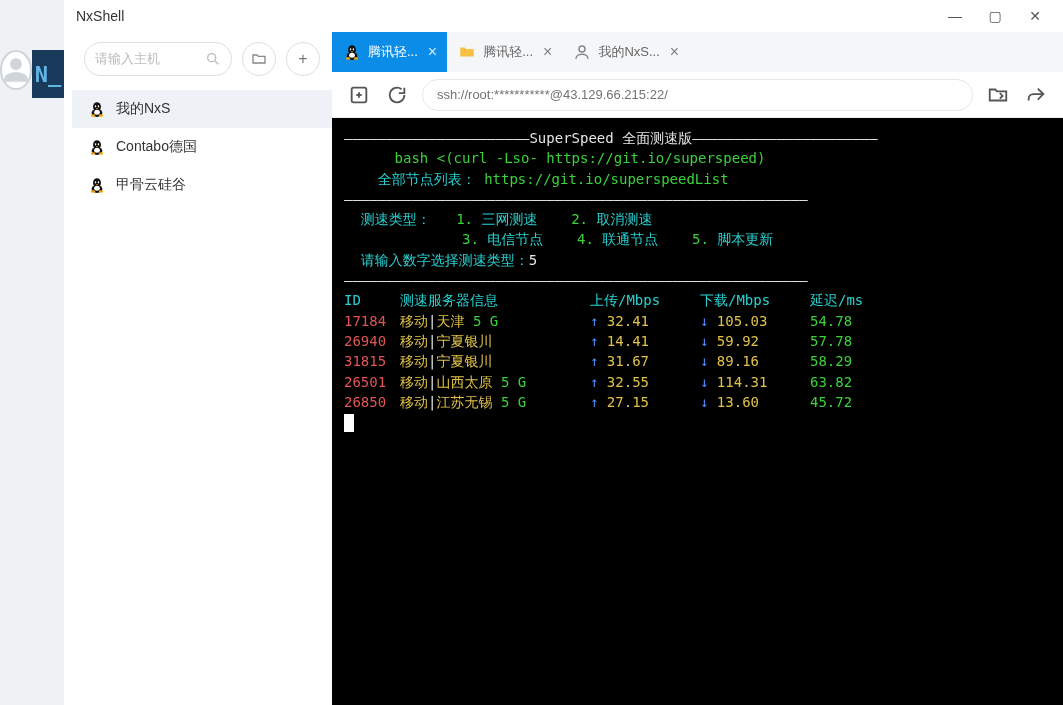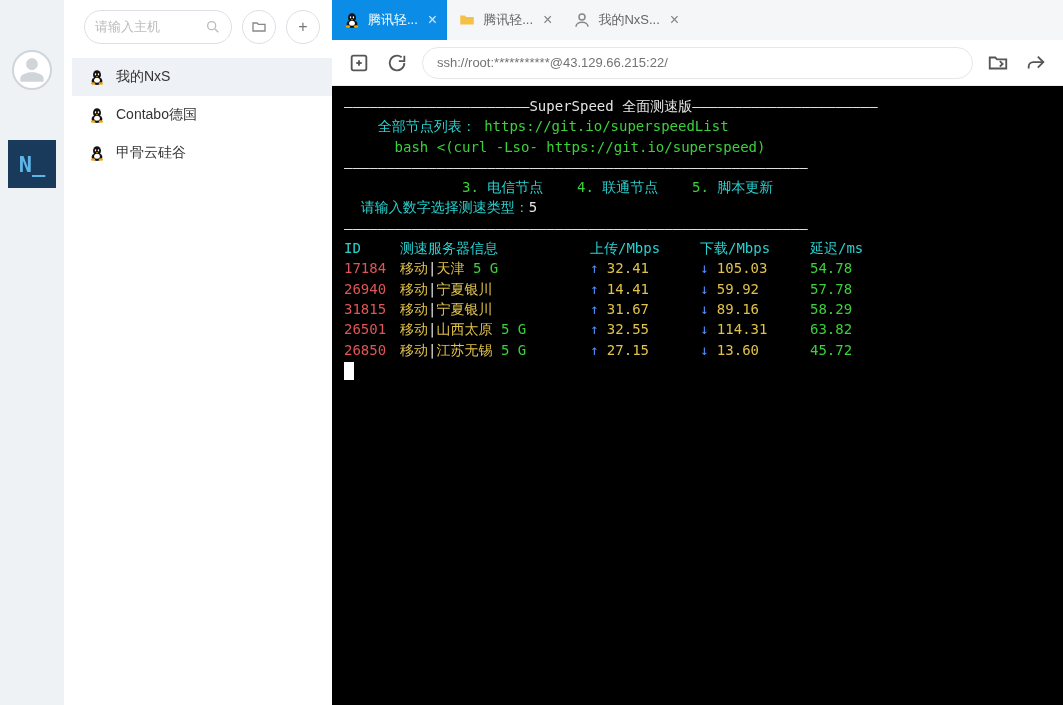--- a/index.html
+++ b/index.html
@@ -1,17 +1,17 @@
 <!DOCTYPE html>
 <html><head>
 <meta charset="utf-8">
 <style>
 * { margin: 0; padding: 0; box-sizing: border-box; }
 body { font-family: "Microsoft YaHei", sans-serif; background: #fff; width: 1063px; height: 705px; overflow: hidden; display: flex; }
-.leftbar { width: 64px; background: #eef2f5; display: flex; flex-direction: column; align-items: center; padding-top: 50px; }
+.leftbar { width: 64px; background: #eef2f5; display: flex; flex-direction: row; align-items: flex-start; padding-top: 50px; }
 .avatar { width: 40px; height: 40px; border-radius: 50%; background: #fff; border: 2px solid #d0d5da; display: flex; align-items: center; justify-content: center; margin-bottom: 50px; }
 .avatar svg { width: 28px; height: 28px; fill: #d0d5da; }
 .app-icon { width: 48px; height: 48px; background: #1a3a5c; color: #5fb5e6; font-family: monospace; font-size: 22px; font-weight: bold; display: flex; align-items: center; justify-content: center; }
 .main { flex: 1; display: flex; flex-direction: column; }
 .titlebar { height: 32px; display: flex; align-items: center; padding: 0 8px; background: #fff; }
 .app-title { font-size: 14px; color: #333; margin-left: 4px; }
 .title-spacer { flex: 1; }
 .win-btn { width: 40px; height: 32px; display: flex; align-items: center; justify-content: center; color: #555; font-size: 14px; }
 .content { flex: 1; display: flex; padding-left: 8px; }
 .sidebar { width: 260px; background: #fff; display: flex; flex-direction: column; }
@@ -54,20 +54,27 @@
 <div class="leftbar">
   <div class="avatar">
     <svg viewBox="0 0 24 24">
         <path d="M12 12c2.7 0 5-2.3 5-5s-2.3-5-5-5-5 2.3-5 5 2.3 5 5 5zm0 2c-3.3 0-10 1.7-10 5v3h20v-3c0-3.3-6.7-5-10-5z"></path>
       </svg>
   </div>
   <div class="app-icon">N_</div>
 </div>
 
 <div class="main">
+  <div class="titlebar">
+    <span class="app-title">NxShell</span>
+    <div class="title-spacer"></div>
+    <div class="win-btn">—</div>
+    <div class="win-btn">▢</div>
+    <div class="win-btn">✕</div>
+  </div>
 
   <div class="content">
     <div class="sidebar">
       <div class="sidebar-top">
         <div class="search-wrap">
           <span>请输入主机</span>
           <svg viewBox="0 0 24 24" width="16" height="16" style="margin-left:auto;fill:none;stroke:#bbb;stroke-width:2">
               <circle cx="10" cy="10" r="6"></circle>
               <line x1="15" y1="15" x2="20" y2="20"></line>
             </svg>
@@ -189,23 +196,24 @@
         <div class="addr-btn">
           <svg viewBox="0 0 24 24" width="22" height="22" style="fill:none;stroke:#555;stroke-width:2">
               <path d="M14 5l6 6-6 6"></path>
               <path d="M20 11H9a5 5 0 0 0-5 5v2"></path>
             </svg>
         </div>
       </div>
 
       <div class="terminal" id="terminal">
           <div class="term-line c-white">——————————————————————<span class="c-white">SuperSpeed 全面测速版</span>——————————————————————</div>
+          <div class="term-line c-green">      bash &lt;(curl -Lso- https://git.io/superspeed)</div>
           <div class="term-line"><span class="c-cyan">    全部节点列表： </span><span class="c-green">https://git.io/superspeedList</span></div>
-          <div class="term-line c-green">      bash &lt;(curl -Lso- https://git.io/superspeed)</div>
           <div class="term-line c-white">———————————————————————————————————————————————————————</div>
+          <div class="term-line">  <span class="c-cyan">测速类型：</span>   <span class="c-green">1.</span> <span class="c-cyan">三网测速</span>    <span class="c-green">2.</span> <span class="c-cyan">取消测速</span></div>
           <div class="term-line">              <span class="c-green">3.</span> <span class="c-cyan">电信节点</span>    <span class="c-green">4.</span> <span class="c-cyan">联通节点</span>    <span class="c-green">5.</span> <span class="c-cyan">脚本更新</span></div>
           <div class="term-line">  <span class="c-cyan">请输入数字选择测速类型：</span><span class="c-white">5</span></div>
           <div class="term-line c-white">———————————————————————————————————————————————————————</div>
           <div class="term-row c-cyan"><span class="col-id">ID</span><span class="col-info">测速服务器信息</span><span class="col-up">上传/Mbps</span><span class="col-down">下载/Mbps</span><span class="col-lat">延迟/ms</span></div>
           <div class="term-row"><span class="col-id c-red">17184</span><span class="col-info"><span class="c-yellow">移动</span><span class="c-white">|</span><span class="c-yellow">天津</span> <span class="c-green">5 G</span></span><span class="col-up"><span class="c-blue">↑ </span><span class="c-yellow">32.41</span></span><span class="col-down"><span class="c-blue">↓ </span><span class="c-yellow">105.03</span></span><span class="col-lat c-green">54.78</span></div>
           <div class="term-row"><span class="col-id c-red">26940</span><span class="col-info"><span class="c-yellow">移动</span><span class="c-white">|</span><span class="c-yellow">宁夏银川</span></span><span class="col-up"><span class="c-blue">↑ </span><span class="c-yellow">14.41</span></span><span class="col-down"><span class="c-blue">↓ </span><span class="c-yellow">59.92</span></span><span class="col-lat c-green">57.78</span></div>
           <div class="term-row"><span class="col-id c-red">31815</span><span class="col-info"><span class="c-yellow">移动</span><span class="c-white">|</span><span class="c-yellow">宁夏银川</span></span><span class="col-up"><span class="c-blue">↑ </span><span class="c-yellow">31.67</span></span><span class="col-down"><span class="c-blue">↓ </span><span class="c-yellow">89.16</span></span><span class="col-lat c-green">58.29</span></div>
           <div class="term-row"><span class="col-id c-red">26501</span><span class="col-info"><span class="c-yellow">移动</span><span class="c-white">|</span><span class="c-yellow">山西太原</span> <span class="c-green">5 G</span></span><span class="col-up"><span class="c-blue">↑ </span><span class="c-yellow">32.55</span></span><span class="col-down"><span class="c-blue">↓ </span><span class="c-yellow">114.31</span></span><span class="col-lat c-green">63.82</span></div>
           <div class="term-row"><span class="col-id c-red">26850</span><span class="col-info"><span class="c-yellow">移动</span><span class="c-white">|</span><span class="c-yellow">江苏无锡</span> <span class="c-green">5 G</span></span><span class="col-up"><span class="c-blue">↑ </span><span class="c-yellow">27.15</span></span><span class="col-down"><span class="c-blue">↓ </span><span class="c-yellow">13.60</span></span><span class="col-lat c-green">45.72</span></div>
           <div class="term-line"><span class="cursor"></span></div>

